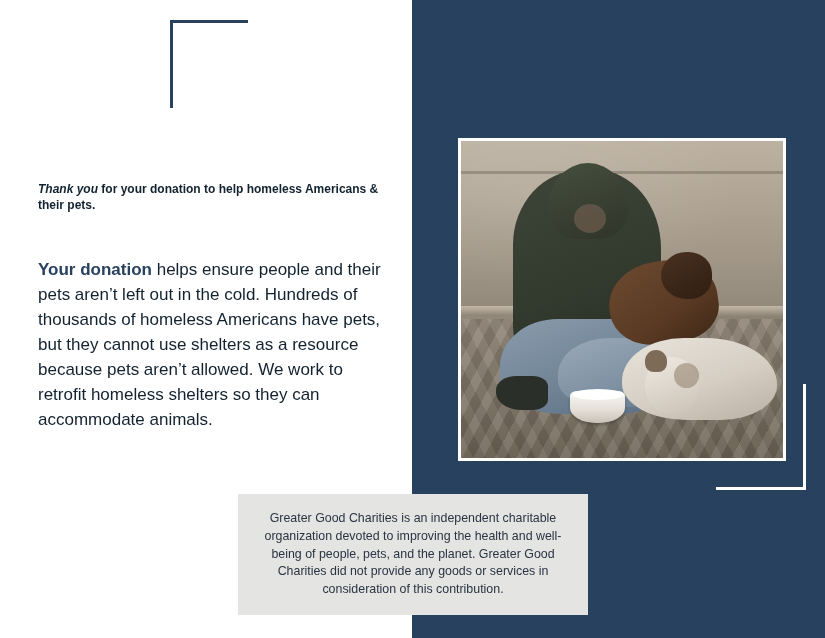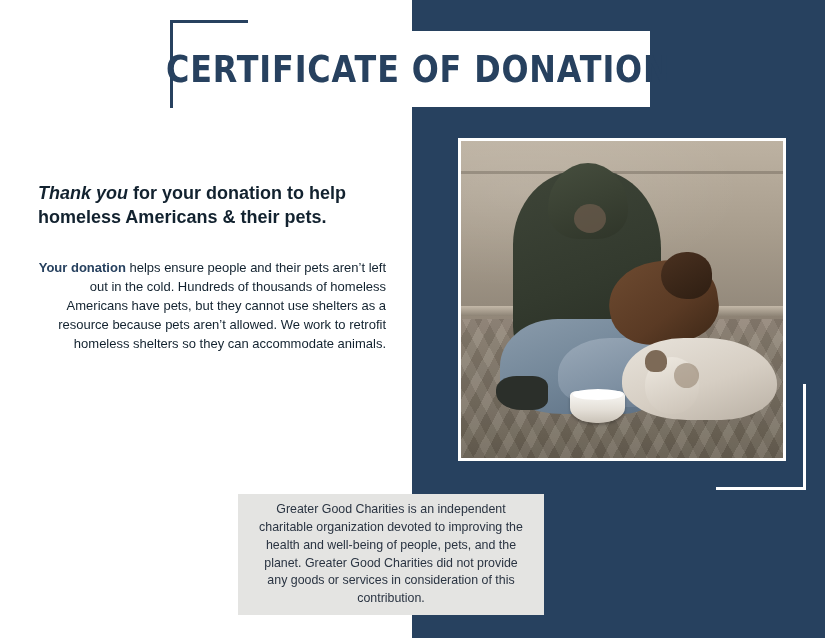--- a/index.html
+++ b/index.html
@@ -58,37 +58,36 @@
     transform: scaleX(0.86);
     transform-origin: center;
     white-space: nowrap;
   }
   
   .lead {
     position: absolute;
     left: 38px;
     top: 182px;
     width: 350px;
-    font-size: 18px;
+    font-size: 12px;
     line-height: 1.32;
     font-weight: bold;
     color: #12222f;
   }
   .lead em {
     font-style: italic;
   }
   .body-copy {
     position: absolute;
     left: 38px;
     top: 258px;
     width: 348px;
-    font-size: 13px;
+    font-size: 17px;
     line-height: 1.47;
     color: #12222f;
-    text-align: right;
   }
   .body-copy .highlight {
     color: #27415f;
     font-weight: bold;
   }
   
   .photo-frame {
     position: absolute;
     left: 458px;
     top: 138px;
@@ -309,21 +308,21 @@
     border-top: 2px solid #27415f;
     display: inline-block;
     transform: scaleX(0.96);
     transform-origin: left center;
   }
   
   .disclaimer {
     position: absolute;
     left: 238px;
     top: 494px;
-    width: 306px;
+    width: 350px;
     height: 121px;
     background: #e4e4e2;
     display: flex;
     align-items: center;
     justify-content: flex-end;
     padding: 2px 18px;
   }
   .disclaimer p {
     margin: 0;
     font-size: 12.4px;
@@ -333,23 +332,20 @@
   }
 </style>
 </head>
 <body>
 
 <div class="page">
 
   <div class="navy-panel"></div>
 
   <div class="title-bracket"></div>
-  <div class="title-bar">
-    <div class="title-text">CERTIFICATE OF DONATION</div>
-  </div>
 
   <div class="lead">
     <em>Thank you</em><span> for your donation to help homeless Americans &amp; their pets.</span>
   </div>
 
   <div class="body-copy">
     <span class="highlight">Your donation</span><span> helps ensure people and their pets aren’t left out in the cold. Hundreds of thousands of homeless Americans have pets, but they cannot use  shelters as a resource because pets aren’t allowed. We work to retrofit homeless shelters so they can accommodate animals.</span>
   </div>
 
   <div class="photo-frame">

